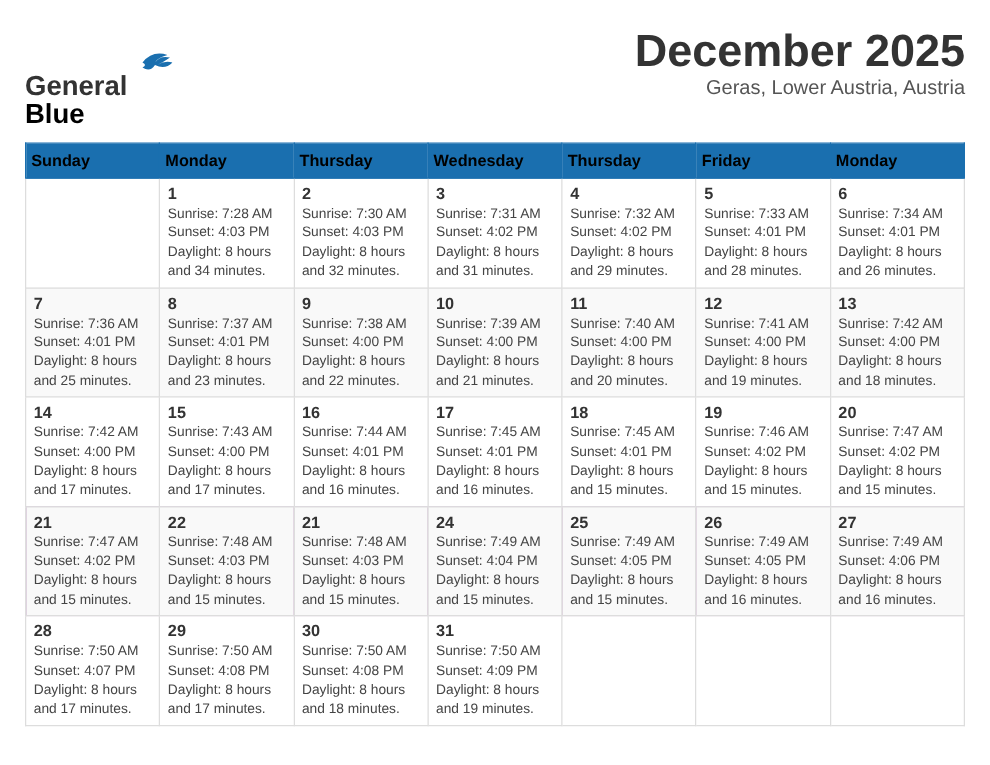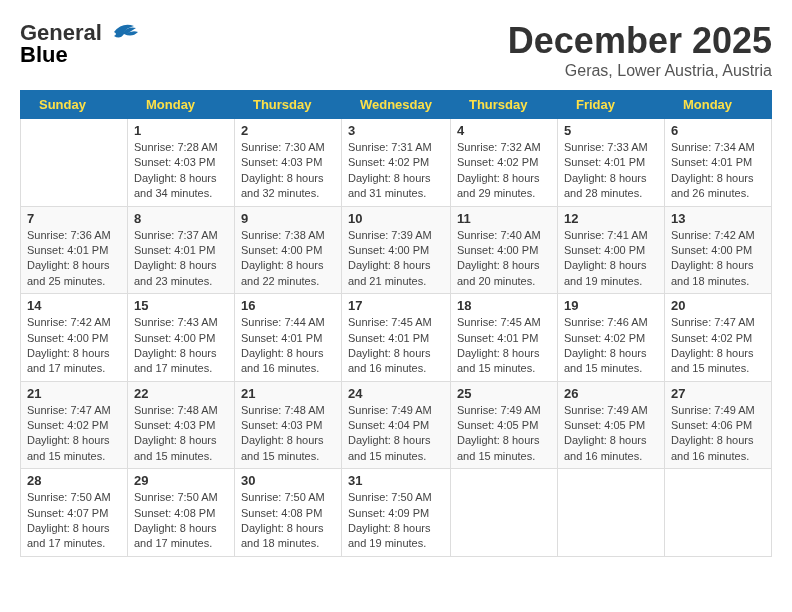--- a/index.html
+++ b/index.html
@@ -38,23 +38,23 @@
       font-size: 16px;
       color: #555;
     }
     .calendar {
       width: 100%;
       border-collapse: collapse;
       border: 1px solid #ccc;
     }
     .calendar th {
       background-color: #1a6faf;
-      color: #fde047;
+      color: #000000;
       text-align: left;
-      padding: 6px 18px;
+      padding: 6px 4px;
       font-size: 13px;
       border: 1px solid #1a6faf;
     }
     .calendar td {
       vertical-align: top;
       padding: 4px 6px;
       border: 1px solid #ddd;
       font-size: 11px;
       color: #333;
       width: 107px;
@@ -78,21 +78,21 @@
     .empty-cell {
       background: #fff !important;
     }
   </style>
 </head>
 <body>
 
 <div class="header">
   <div class="logo">
     <div class="logo-row">
-      <span style="font-size:22px;font-weight:bold;color:#333;">General</span>
+      <span style="font-size:22px;font-weight:bold;color:#333;margin-top:36px;">General</span>
       <svg width="32" height="22" viewBox="0 0 32 22">
         <path d="M8 10 Q16 0 28 4 Q20 6 18 10 Q22 4 30 6 Q24 10 20 12 Q26 8 32 10 Q26 16 18 12 Q14 18 8 14 Q12 12 8 10Z" fill="#1a6faf"></path>
       </svg>
     </div>
     <span style="font-size:22px;font-weight:bold;color:#000000;margin-top:-4px;">Blue</span>
   </div>
   <div class="title-section">
     <div class="month-title">December 2025</div>
     <div class="location-title">Geras, Lower Austria, Austria</div>
   </div>

